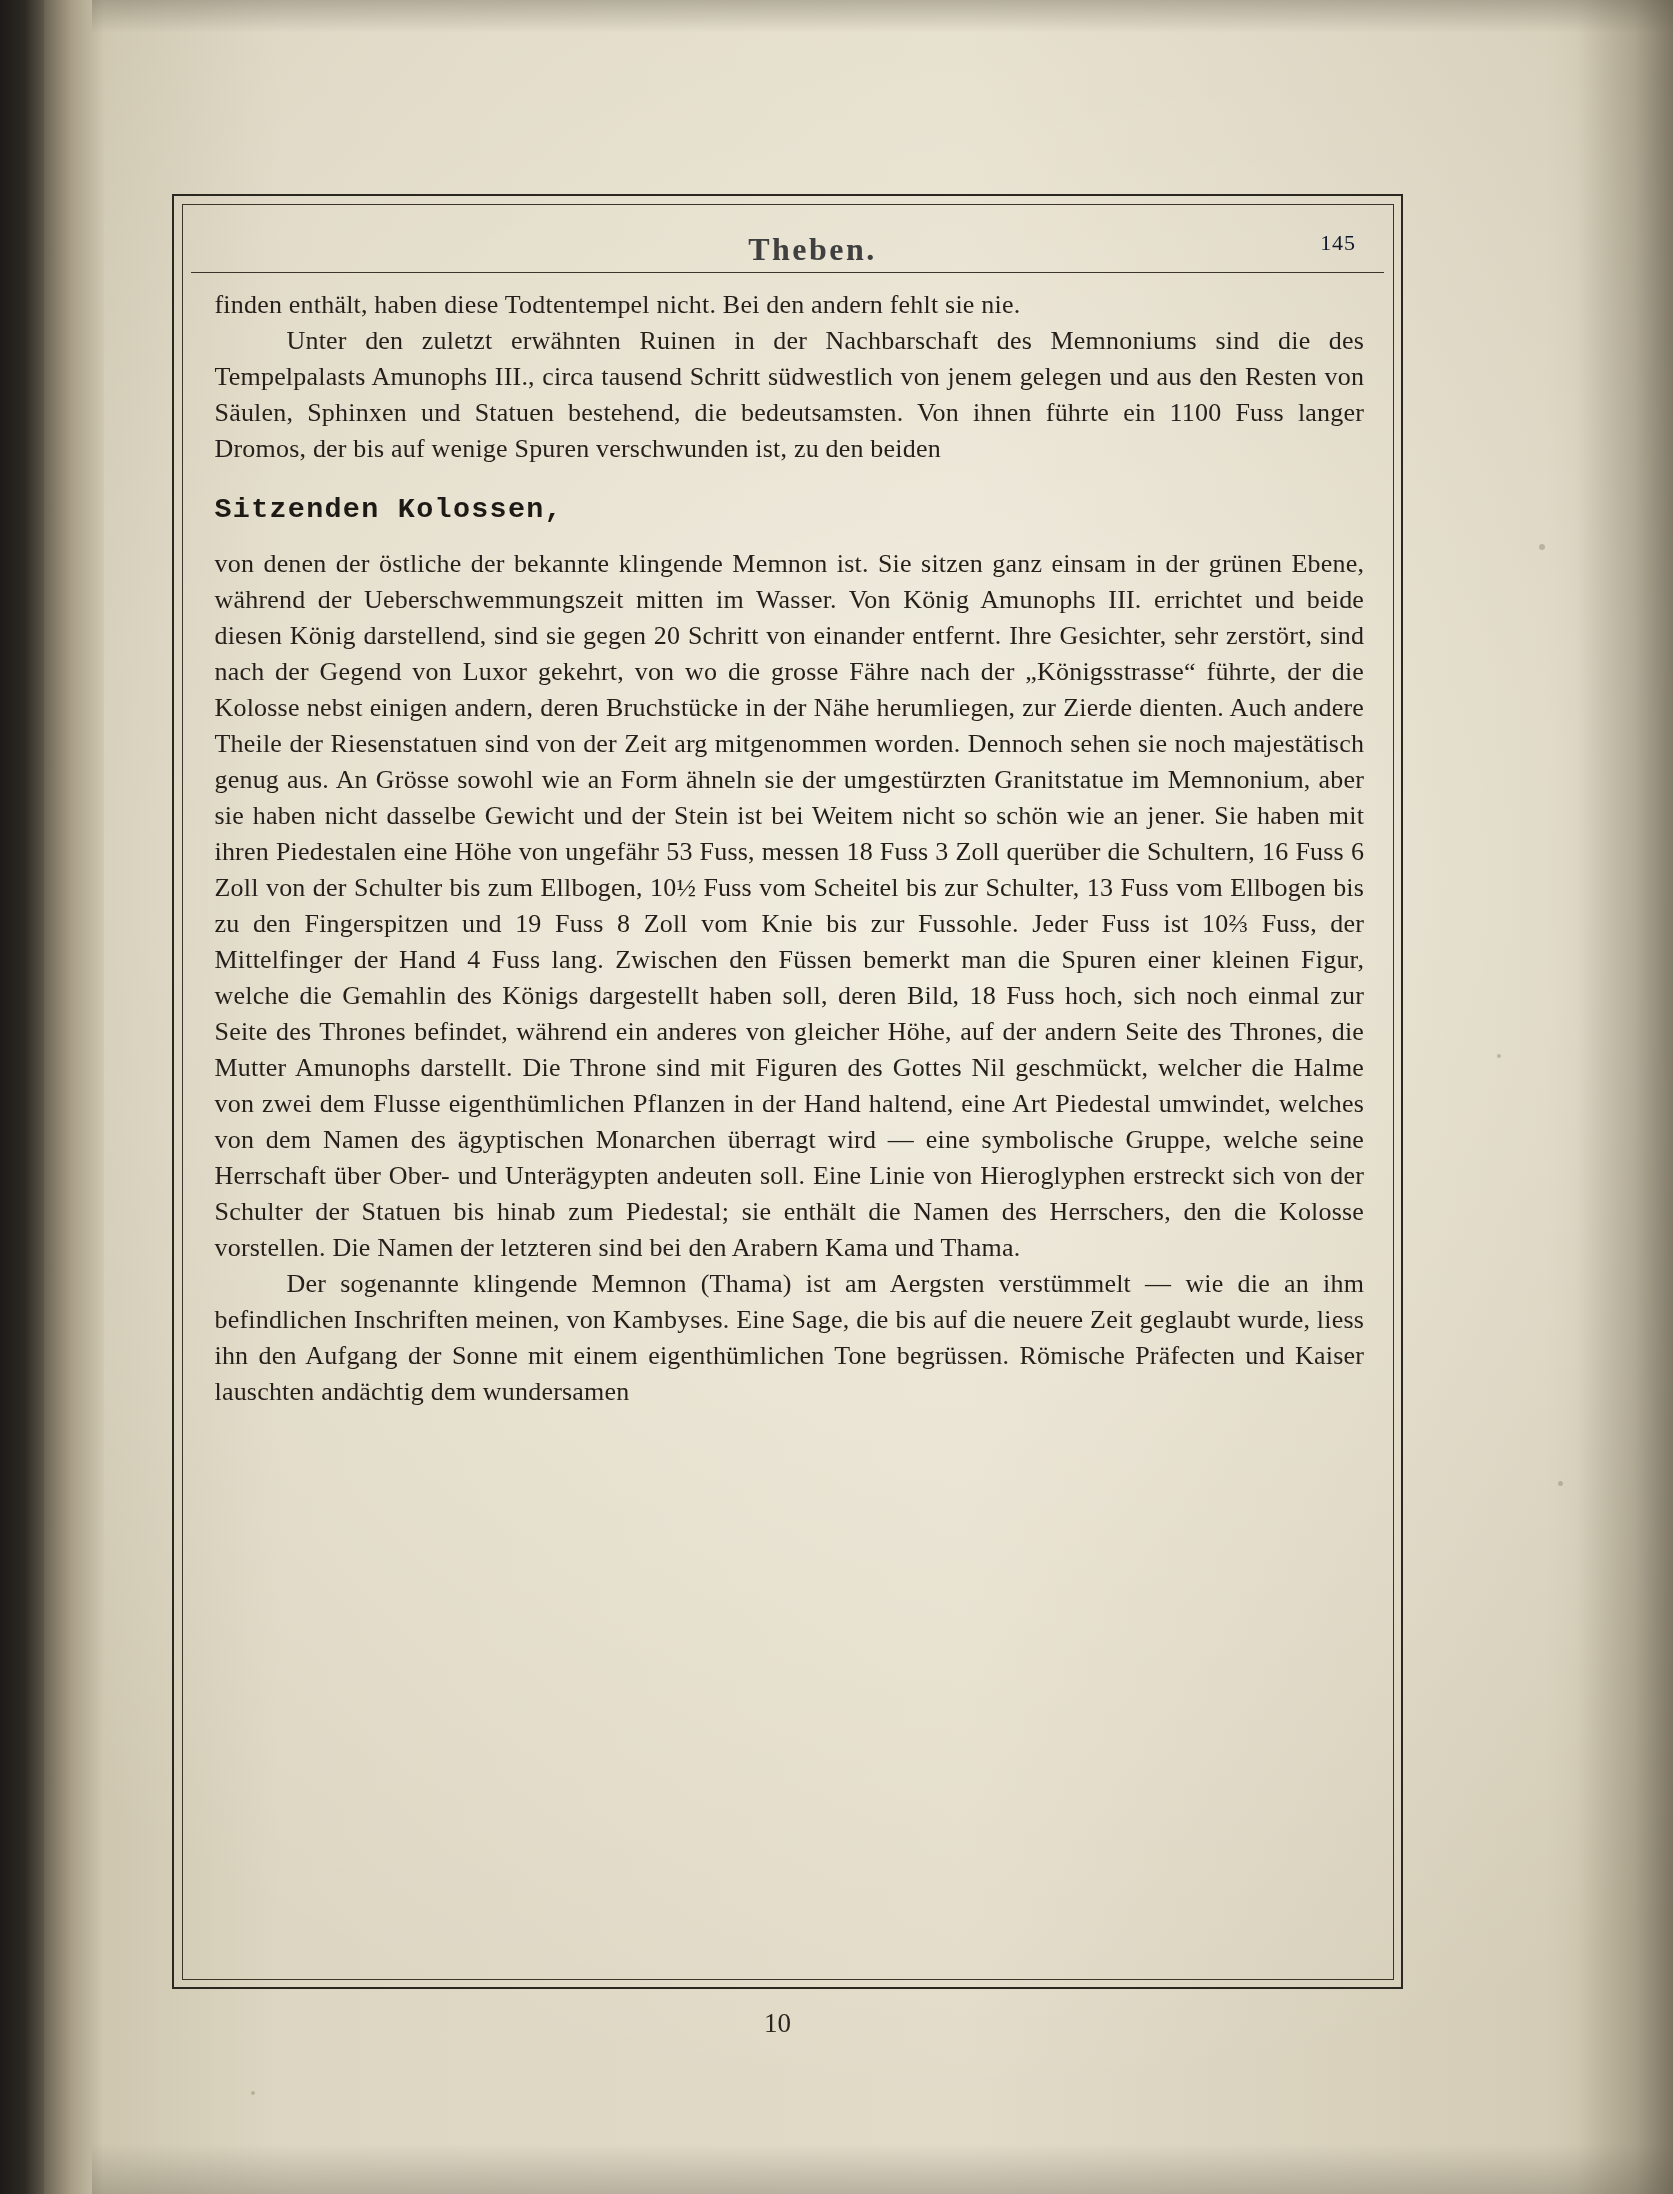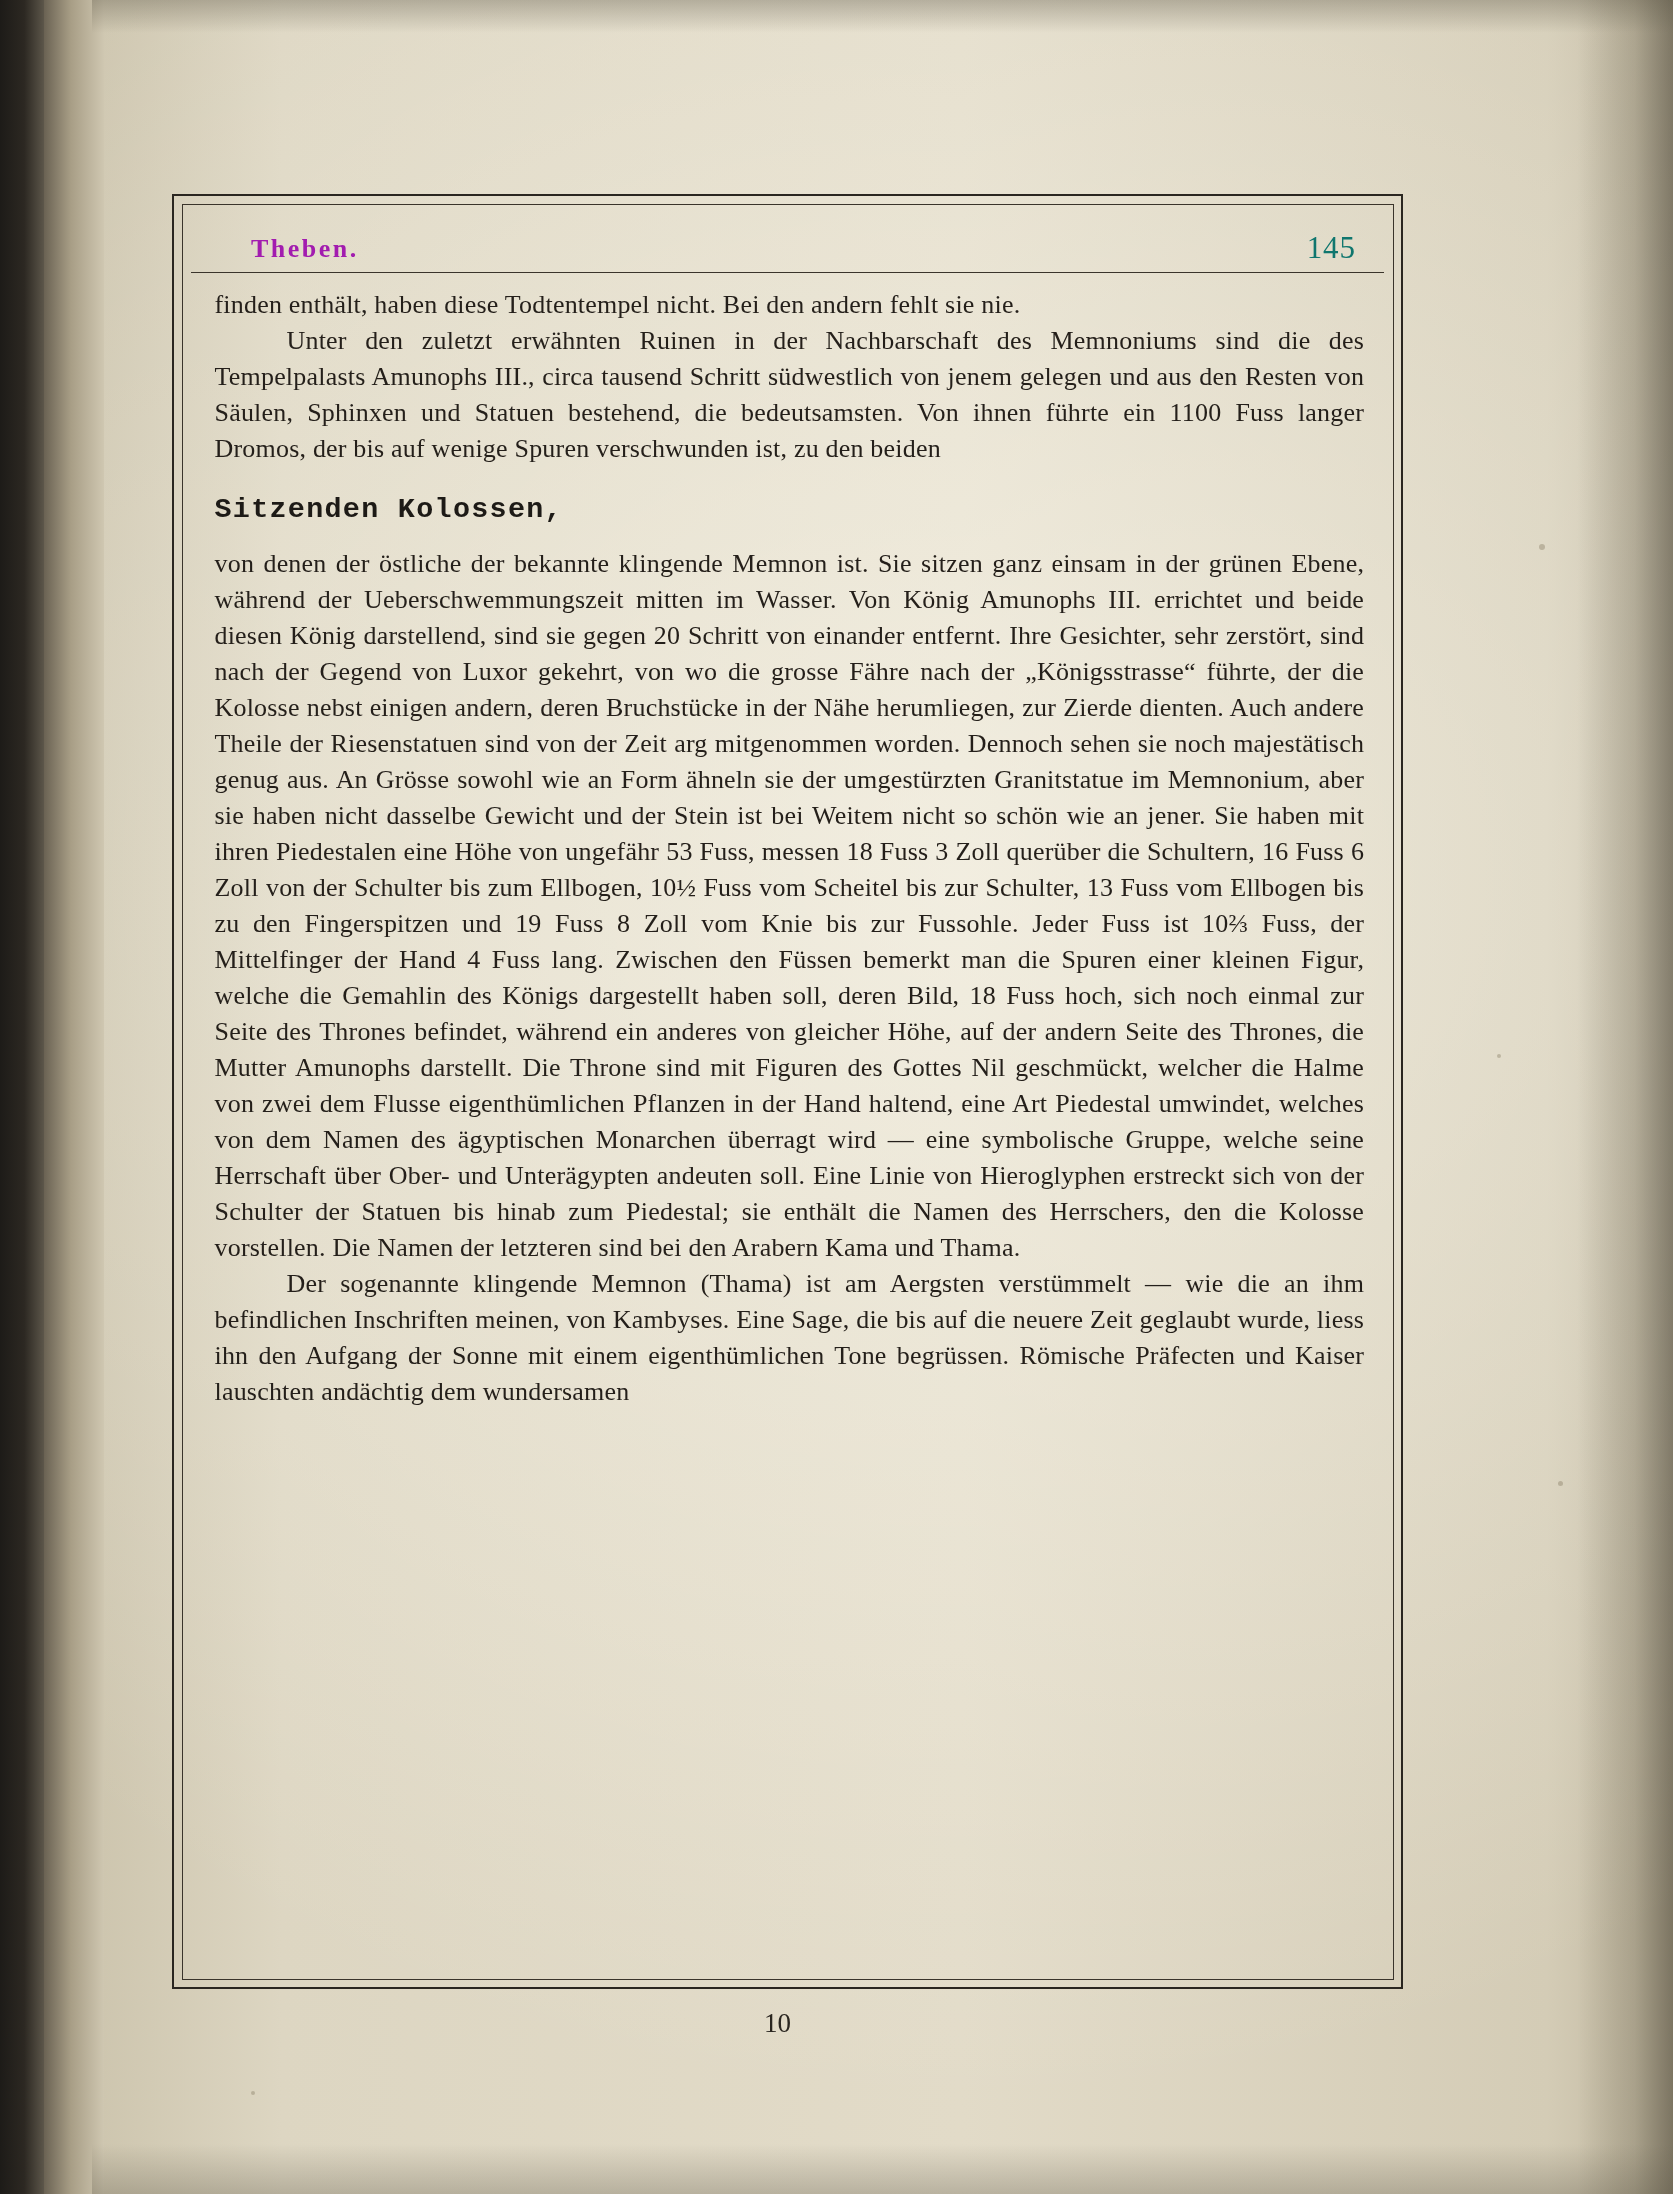--- a/index.html
+++ b/index.html
@@ -85,34 +85,34 @@
   
   #head {
     position: absolute;
     left: 18.4px; right: 18.4px; top: 15px;
     height: 59px;
     display: flex;
     align-items: center;
   }
   #head .rh-title {
     flex: 1;
-    text-align: left;
-    font-size: 26px;
+    text-align: center;
+    font-size: 32px;
     letter-spacing: 2.5px;
-    color: #a21caf;
+    color: #404040;
     font-family: "Liberation Serif", serif;
     font-weight: 600;
     padding-left: 50px;
   }
   #head .rh-folio {
     position: absolute;
     right: 18.4px;
     top: 10px;
-    font-size: 31px;
-    color: #0f766e;
+    font-size: 22px;
+    color: #0f172a;
     letter-spacing: 0.8px;
   }
   #head-rule {
     position: absolute;
     left: 8.4px; right: 8.4px;
     top: 67px;
     border-top: 0.8px solid #3a342b;
   }
 
   

